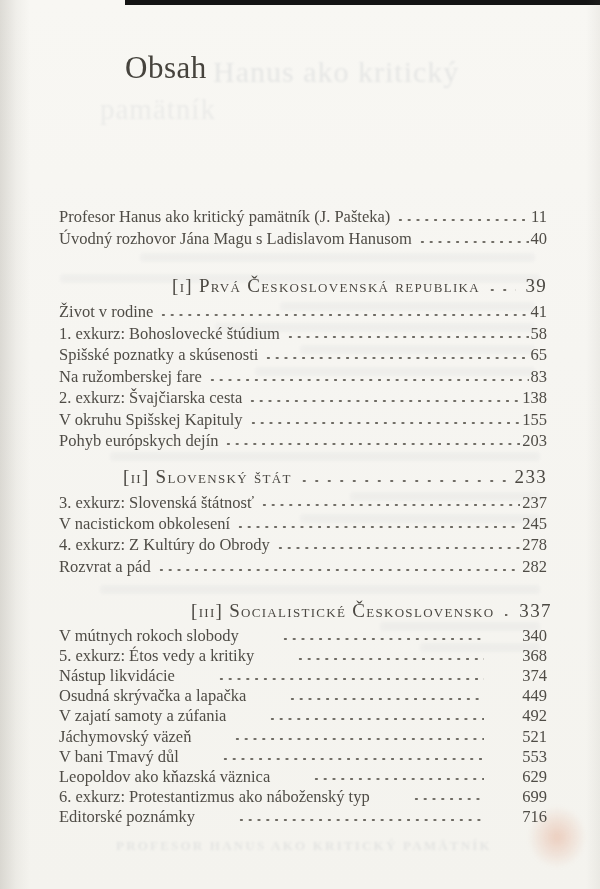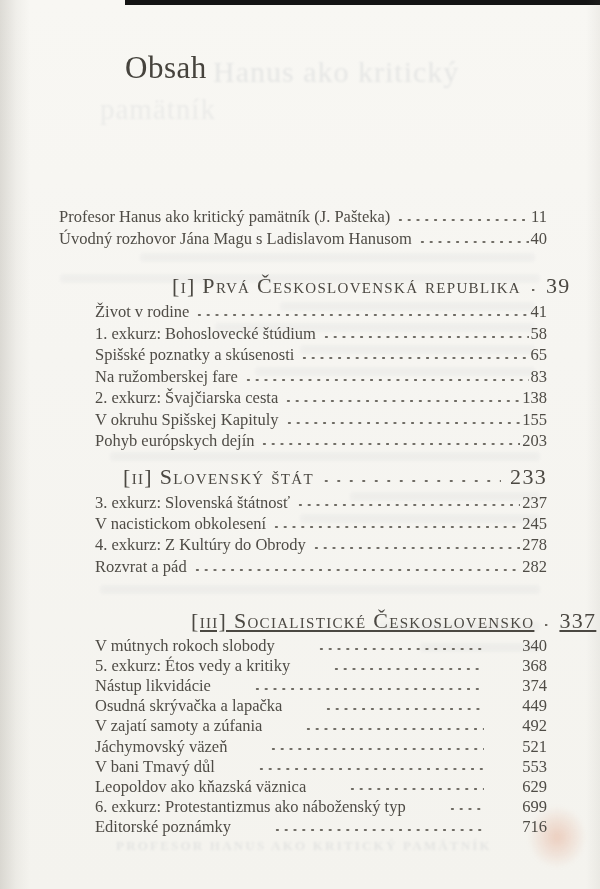--- a/index.html
+++ b/index.html
@@ -48,29 +48,29 @@
   .toc { position:absolute; left:59px; top:206px; width:488px; font-size:16.5px; }
   .row { display:flex; height:21.5px; line-height:21.5px; }
   .sec2-items .row { height:21.4px; line-height:21.4px; }
   .sec3-items .row { height:20.1px; line-height:20.1px;gap:36px; }
   .title { white-space:nowrap; }
   .pg { white-space:nowrap; }
   .leader { flex:1; min-width:10px; margin-left:6px; margin-right:2px;
     background-image:radial-gradient(circle, rgba(84,80,72,0.85) 1.05px, rgba(0,0,0,0) 1.5px);
     background-size:8.8px 6px; background-repeat:repeat-x;
     background-position:left calc(100% - 4.5px); }
-  .heading-row { display:flex; font-variant:small-caps; font-size:22px;
+  .heading-row { display:flex; font-variant:small-caps; font-size:19px;
     letter-spacing:1.3px; color:#4b4842; height:24px; line-height:24px; }
   .heading-row .leader { background-size:12.5px 6px; margin-right:5px;
     background-position:left calc(100% - 5px); }
   .heading-row .pg { padding-left:4px; }
   .h1 { margin-top:25px; margin-left:113px; }
   .h2 { margin-top:13px; margin-left:64px; }
-  .h3 { margin-top:32px; margin-left:132px;text-decoration:underline; }
-  .sec-items { margin-top:3px;margin-left:36px; }
+  .h3 { margin-top:22px; margin-left:132px; }
+  .sec-items { margin-top:3px; }
 </style>
 </head>
 <body>
 
 <div class="page">
 
   <div class="top-bar"></div>
   <div class="gutter-shadow"></div>
   <div class="right-shade"></div>
 

